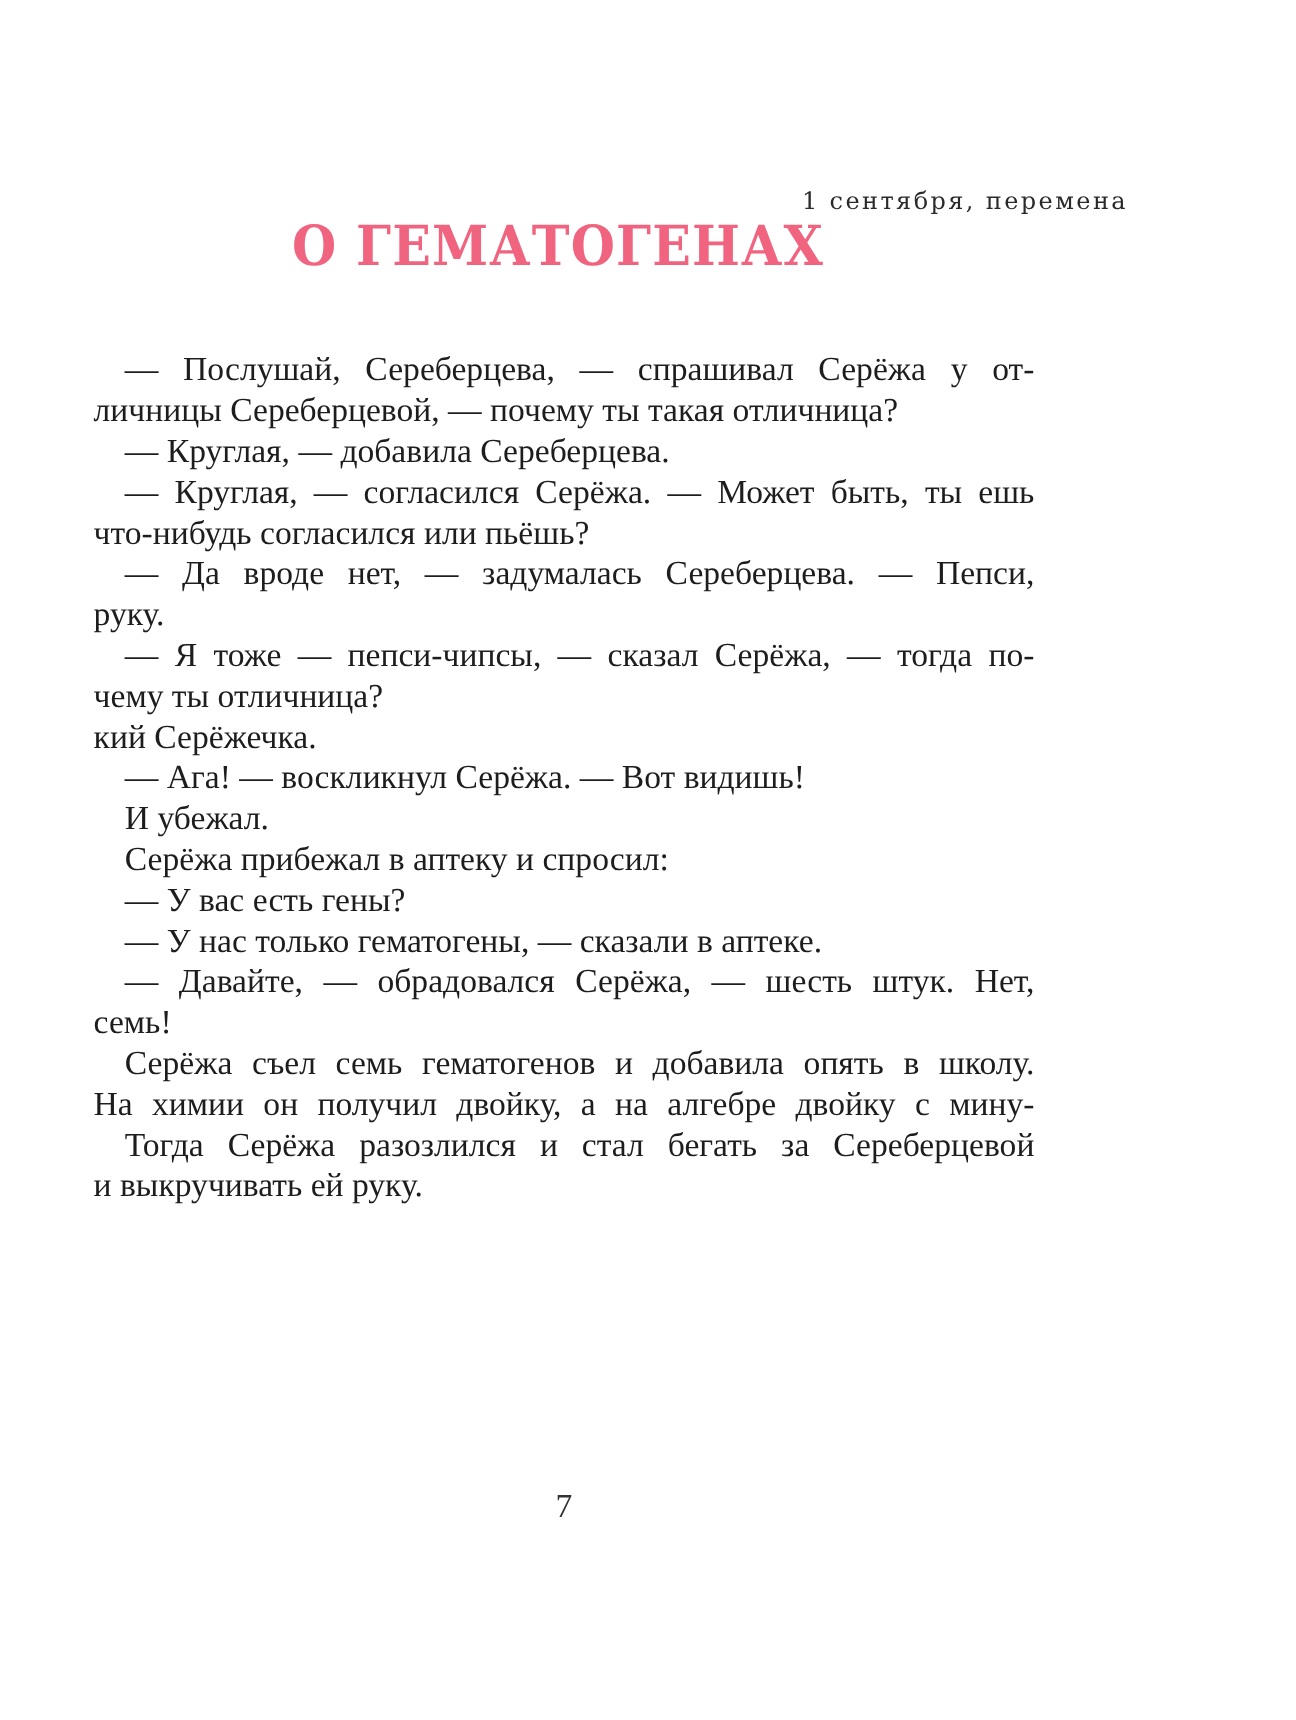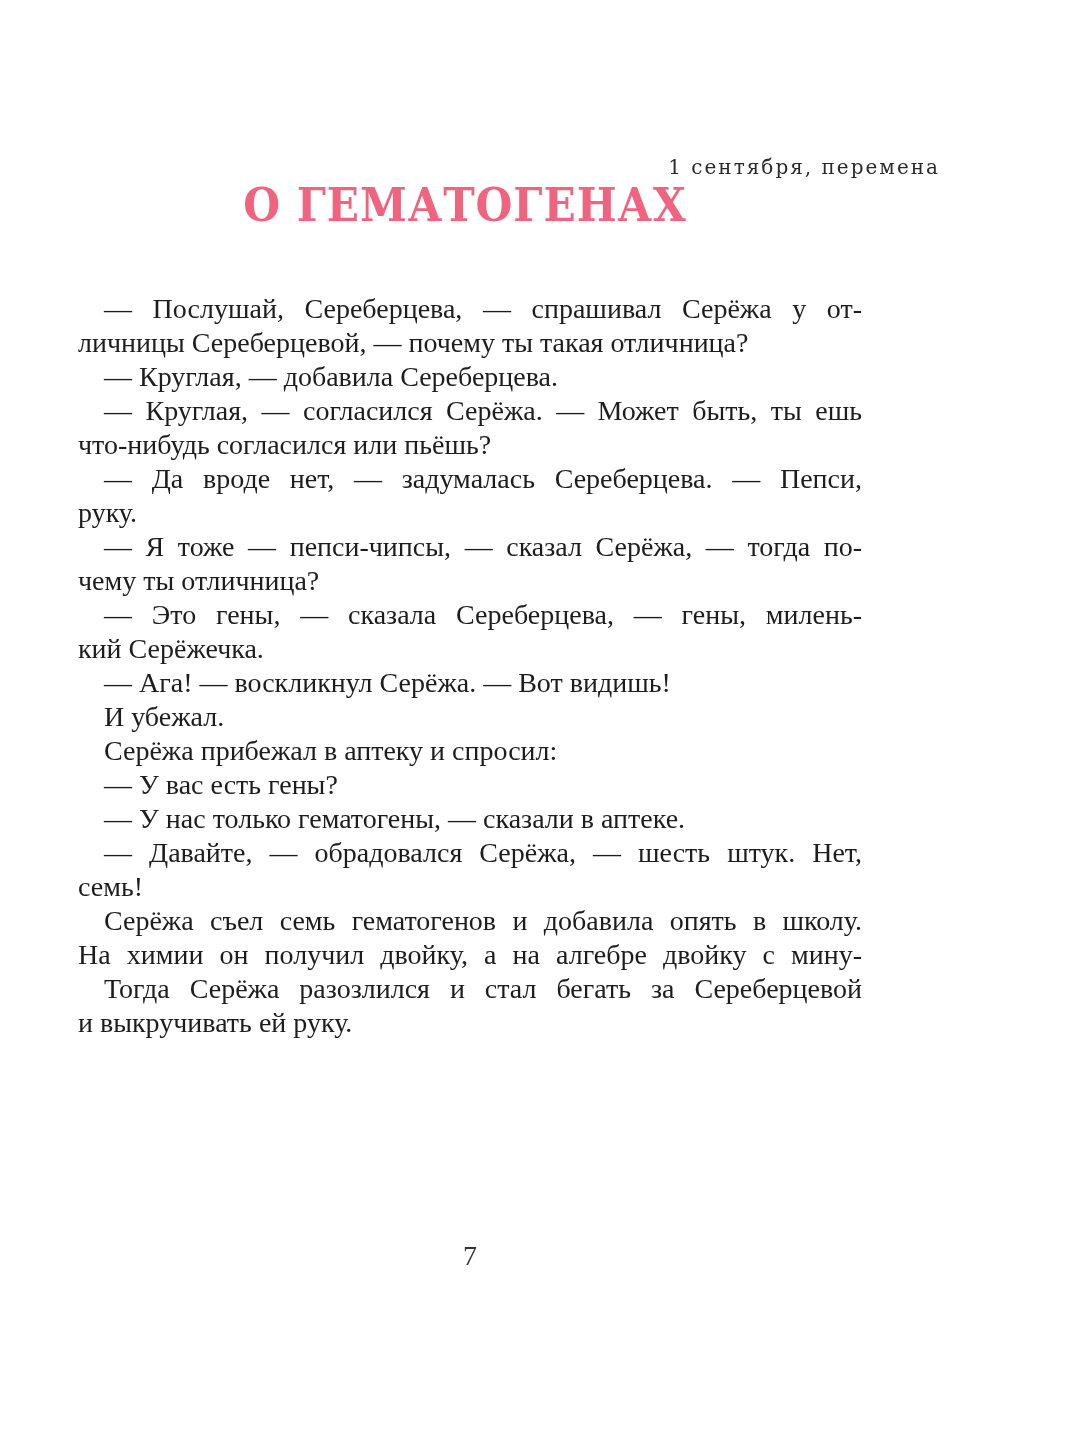--- a/index.html
+++ b/index.html
@@ -34,21 +34,20 @@
 <div class="body" id="body">
     <div class="line indent justify">— Послушай, Сереберцева, — спрашивал Серёжа у от-</div>
     <div class="line">личницы Сереберцевой, — почему ты такая отличница?</div>
     <div class="line indent">— Круглая, — добавила Сереберцева.</div>
     <div class="line indent justify">— Круглая, — согласился Серёжа. — Может быть, ты ешь</div>
     <div class="line">что-нибудь согласился или пьёшь?</div>
     <div class="line indent justify">— Да вроде нет, — задумалась Сереберцева. — Пепси,</div>
     <div class="line">руку.</div>
     <div class="line indent justify">— Я тоже — пепси-чипсы, — сказал Серёжа, — тогда по-</div>
     <div class="line">чему ты отличница?</div>
-    <div class="line indent justify">— Это гены, — сказала Сереберцева, — гены, милень-</div>
     <div class="line">кий Серёжечка.</div>
     <div class="line indent">— Ага! — воскликнул Серёжа. — Вот видишь!</div>
     <div class="line indent">И убежал.</div>
     <div class="line indent">Серёжа прибежал в аптеку и спросил:</div>
     <div class="line indent">— У вас есть гены?</div>
     <div class="line indent">— У нас только гематогены, — сказали в аптеке.</div>
     <div class="line indent justify">— Давайте, — обрадовался Серёжа, — шесть штук. Нет,</div>
     <div class="line">семь!</div>
     <div class="line indent justify">Серёжа съел семь гематогенов и добавила опять в школу.</div>
     <div class="line justify">На химии он получил двойку, а на алгебре двойку с мину-</div>

